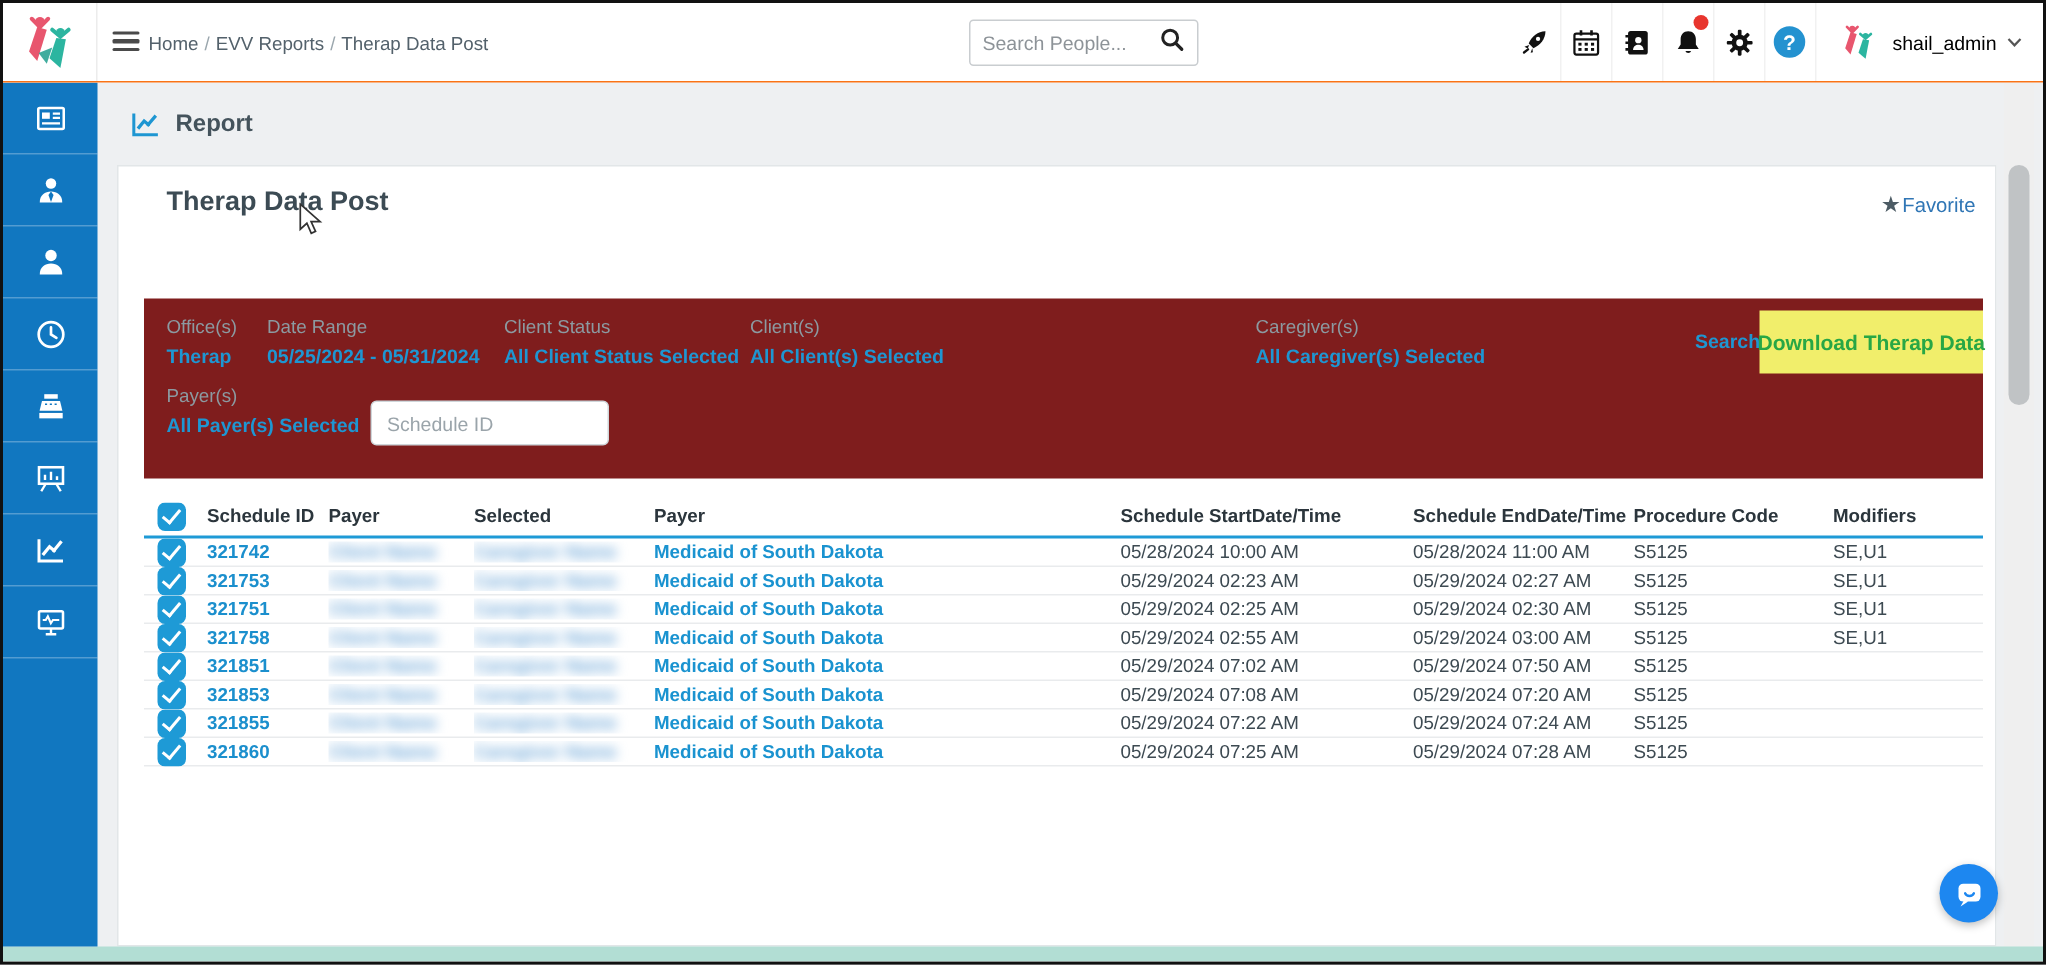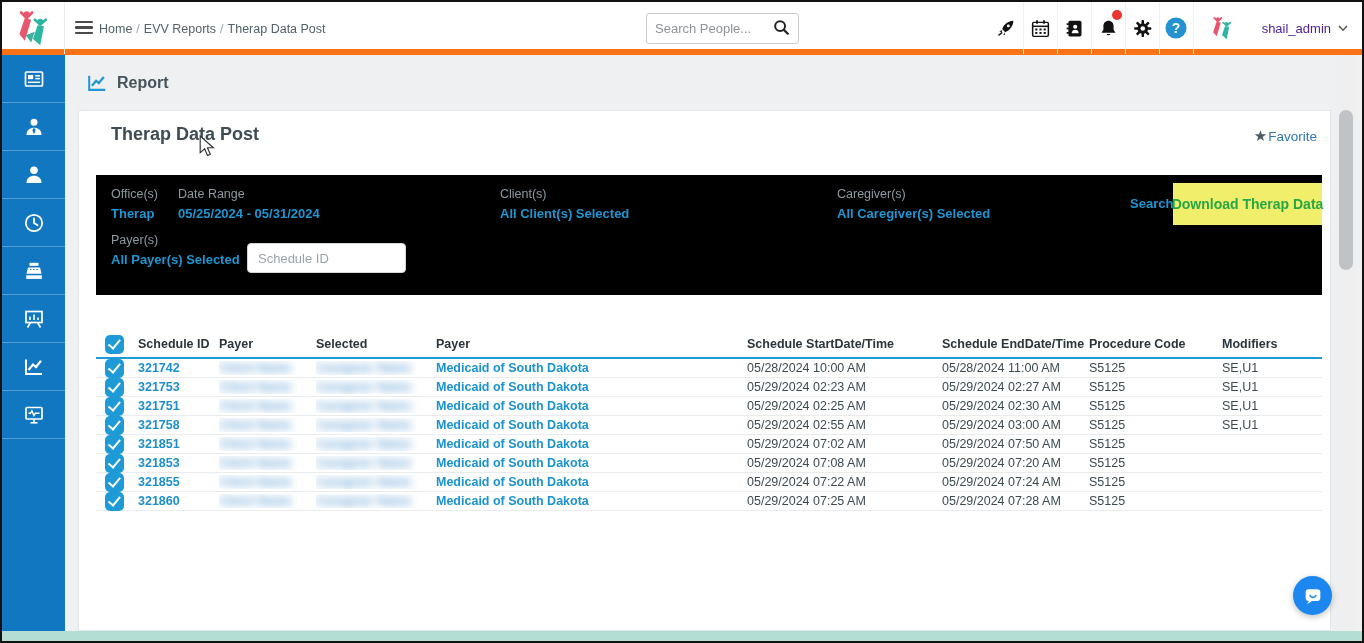--- a/index.html
+++ b/index.html
@@ -3,21 +3,21 @@
 <meta charset="utf-8">
 <style>
   * { box-sizing: border-box; margin: 0; padding: 0; }
   html,body { background:#222; }
   body { font-family: "Liberation Sans", sans-serif; }
   .frame { position:relative; width:1364px; height:643px; background:#eef0f2;
            border:2px solid #111; overflow:hidden; }
 
   
   .topbar { position:absolute; left:0; top:0; width:1360px; height:53px; background:#fff;
-            border-bottom:6px solid #f97316; z-index:5; }
+            border-bottom:1px solid #f97316; z-index:5; }
   .logo-box { position:absolute; left:0; top:0; width:63px; height:52px;
               border-right:1px solid #ececec; display:flex; align-items:center; justify-content:center; }
   .hamburger { position:absolute; left:73px; top:19px; width:18px; height:14px; cursor:pointer; }
   .hamburger span { display:block; height:2.4px; background:#4a4a4a; margin-bottom:3px; border-radius:1px; }
   .breadcrumb { position:absolute; left:97px; top:20px; font-size:12.5px; color:#53616b; }
   .breadcrumb .sep { color:#9aa6ad; margin:0 4px; }
   .search-box { position:absolute; left:644px; top:11px; width:153px; height:31px;
                 border:1px solid #c9cdd0; border-radius:3px; background:#fff;
                 display:flex; align-items:center; padding:0 8px; }
   .search-box input { border:0; outline:0; flex:1; font-size:13px; color:#555; width:100px;
@@ -26,41 +26,41 @@
   .top-icons { position:absolute; right:8px; top:0; height:52px; display:flex; align-items:center; }
   .icon-cell { width:34px; height:52px; display:flex; align-items:center; justify-content:center;
                border-left:1px solid #f1f1f1; position:relative; cursor:pointer; }
   .icon-cell:first-child { border-left:none; }
   .red-dot { position:absolute; top:8px; right:3px; width:10px; height:10px; border-radius:50%;
              background:#e8352e; }
   .user-cell { display:flex; align-items:center; gap:7px; padding:0 6px 0 12px;
                border-left:1px solid #f1f1f1; height:52px; cursor:pointer; }
   .avatar { width:32px; height:32px; border-radius:50%; background:#fff; display:flex;
             align-items:center; justify-content:center; overflow:hidden; }
-  .username { font-size:13px; color:#4c1d95;margin-left:17px; }
+  .username { font-size:13px; color:#000000; }
 
   
   .sidebar { position:absolute; left:0; top:53px; width:63px; height:576px; background:#1177c0; z-index:4; }
   .sb-item { height:48px; display:flex; align-items:center; justify-content:center;
              border-bottom:1px solid rgba(255,255,255,.28); cursor:pointer; }
 
   
   .report-header { position:absolute; left:84px; top:70px; display:flex; align-items:center; gap:9px; }
   .report-title { font-size:16px; font-weight:800; color:#44535c; }
 
   .card { position:absolute; left:76px; top:108px; width:1253px; height:521px; background:#fff;
           border:1px solid #e2e6e8; overflow:hidden; }
   .card-title { position:absolute; left:32px; top:13px; font-size:18px; font-weight:700; color:#3c4b54; }
   .favorite { position:absolute; right:13px; top:16px; display:flex; align-items:center;
               font-size:13.5px; cursor:pointer; }
   .favorite .star { color:#4c5b64; font-size:15px; margin-right:1px; }
   .favorite .lbl { color:#3076b5; }
 
   
-  .filter-panel { position:absolute; left:17px; top:64px; width:1226px; height:120px; background:#000000; }
+  .filter-panel { position:absolute; left:17px; top:88px; width:1226px; height:120px; background:#7f1d1d; }
   .ff { position:absolute; top:12px; }
   .ff .ff-label { font-size:12.5px; color:#8c9aa1; margin-bottom:5px; }
   .ff .ff-value { font-size:13px; font-weight:700; color:#1e96d2; cursor:pointer; }
   .f1{left:15px;} .f2{left:82px;} .f3{left:240px;} .f4{left:404px;} .f5{left:543px;} .f6{left:741px;}
   .f7{left:15px; top:58px;}
   .schedule-input { position:absolute; left:151px; top:68px; width:159px; height:30px;
                     border:1px solid #cfd6da; border-radius:4px; padding:0 10px; font-size:13px;
                     color:#444; outline:none; font-family:"Liberation Sans",sans-serif; background:#fff; }
   .schedule-input::placeholder { color:#9aa4aa; }
   .search-link { position:absolute; left:1034px; top:21px; font-size:13px; font-weight:700;
@@ -299,20 +299,24 @@
 
     <div class="filter-panel">
       <div class="ff f1">
         <div class="ff-label">Office(s)</div>
         <div class="ff-value">Therap</div>
       </div>
       <div class="ff f2">
         <div class="ff-label">Date Range</div>
         <div class="ff-value">05/25/2024 - 05/31/2024</div>
       </div>
+      <div class="ff f3">
+        <div class="ff-label">Client Status</div>
+        <div class="ff-value">All Client Status Selected</div>
+      </div>
       <div class="ff f4">
         <div class="ff-label">Client(s)</div>
         <div class="ff-value">All Client(s) Selected</div>
       </div>
       <div class="ff f6">
         <div class="ff-label">Caregiver(s)</div>
         <div class="ff-value">All Caregiver(s) Selected</div>
       </div>
       <div class="ff f7">
         <div class="ff-label">Payer(s)</div>

